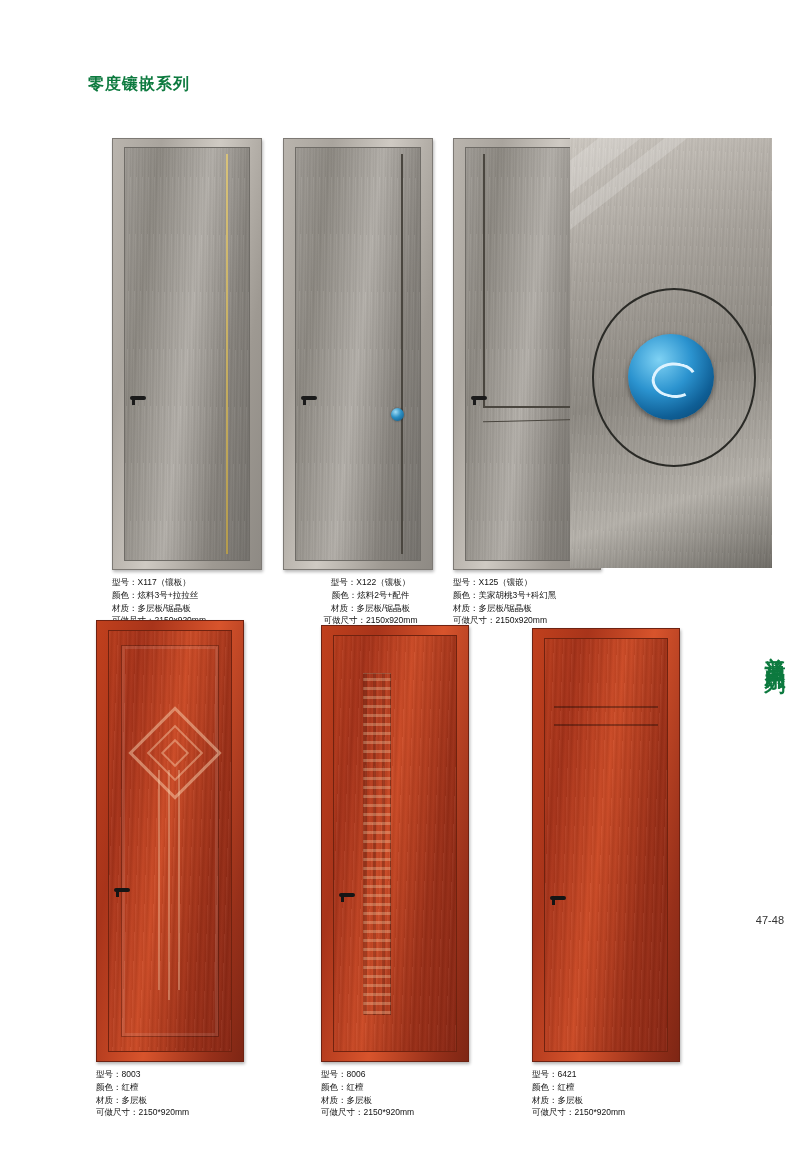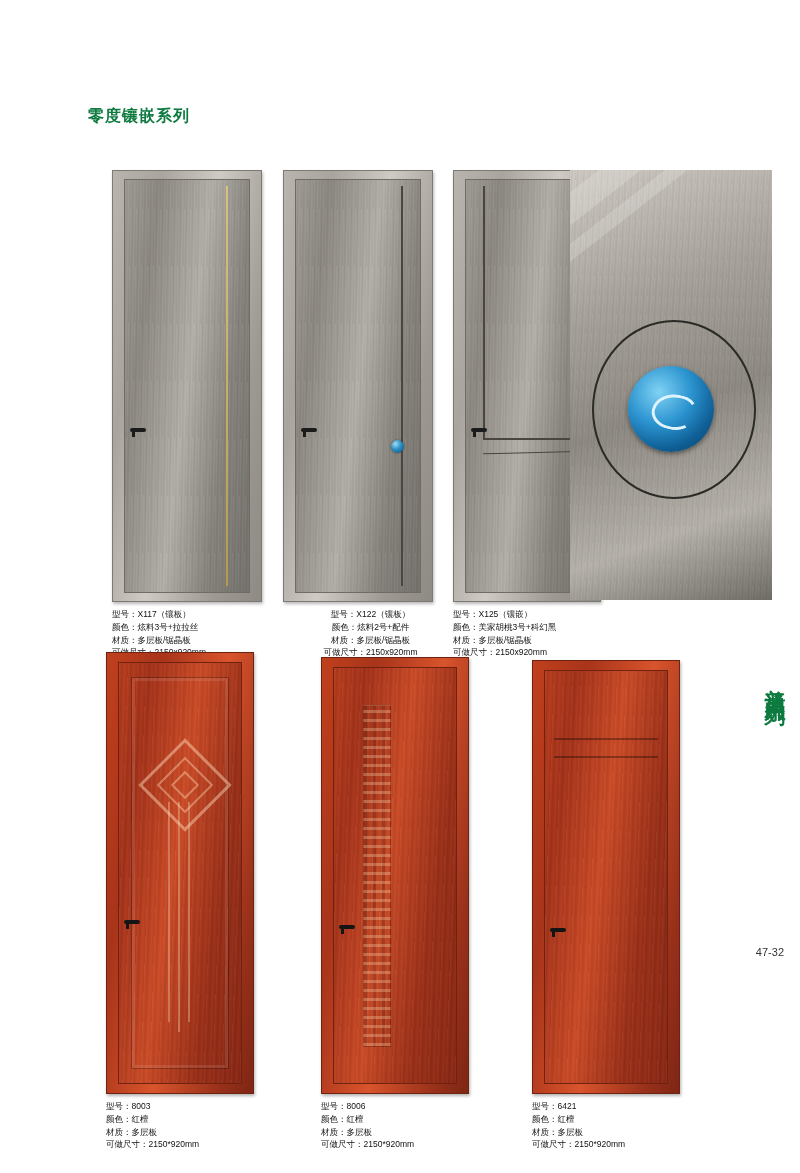--- a/index.html
+++ b/index.html
@@ -11,21 +11,20 @@
     height: 1173px;
     background: #ffffff;
     font-family: "Liberation Sans", sans-serif;
     position: relative;
     overflow: hidden;
   }
   .page {
     position: relative;
     width: 800px;
     height: 962px;
-    margin-top: 32px;
   }
 
   
   .section-title {
     position: absolute;
     left: 88px;
     top: 74px;
     font-size: 16px;
     font-weight: bold;
     color: #0d7a3f;
@@ -300,21 +299,21 @@
   </div>
 
   <div class="detail-photo">
     <div class="detail-diag" style="left:-40px; top:-60px; width:300px; height:26px;"></div>
     <div class="detail-diag" style="left:-40px; top:-10px; width:300px; height:14px;"></div>
     <div class="motif-outline" style="left:22px; top:150px; width:160px; height:175px;"></div>
     <div class="motif-oval"></div>
     <div class="motif-swirl"></div>
   </div>
 
-  <div class="card" style="left:82px; top:620px;">
+  <div class="card" style="left:72px; top:620px;">
     <div class="door-wrap" style="width:148px; height:442px;">
       <div class="frame-red" style="left:0; top:0; width:148px; height:442px;"></div>
       <div class="panel-red" style="left:12px; top:10px; width:124px; height:422px;"></div>
       <div class="inner-bevel" style="left:26px; top:26px; width:96px; height:390px;"></div>
       <div class="knot" style="left:46px; top:100px;"></div>
       <div class="stripe-v" style="left:62px; top:150px; height:220px;"></div>
       <div class="stripe-v" style="left:72px; top:150px; height:230px;"></div>
       <div class="stripe-v" style="left:82px; top:150px; height:220px;"></div>
       <div class="handle-red" style="left:18px; top:268px;"></div>
     </div>
@@ -352,15 +351,15 @@
     <div class="caption" style="width:175px; margin-top:6px;">
       <div>型号：6421</div>
       <div>颜色：红檀</div>
       <div>材质：多层板</div>
       <div>可做尺寸：2150*920mm</div>
     </div>
   </div>
 
   <div class="side-label">普通门系列</div>
 
-  <div class="page-num">47-32</div>
+  <div class="page-num">47-48</div>
 
 </div>
 
 </body></html>

